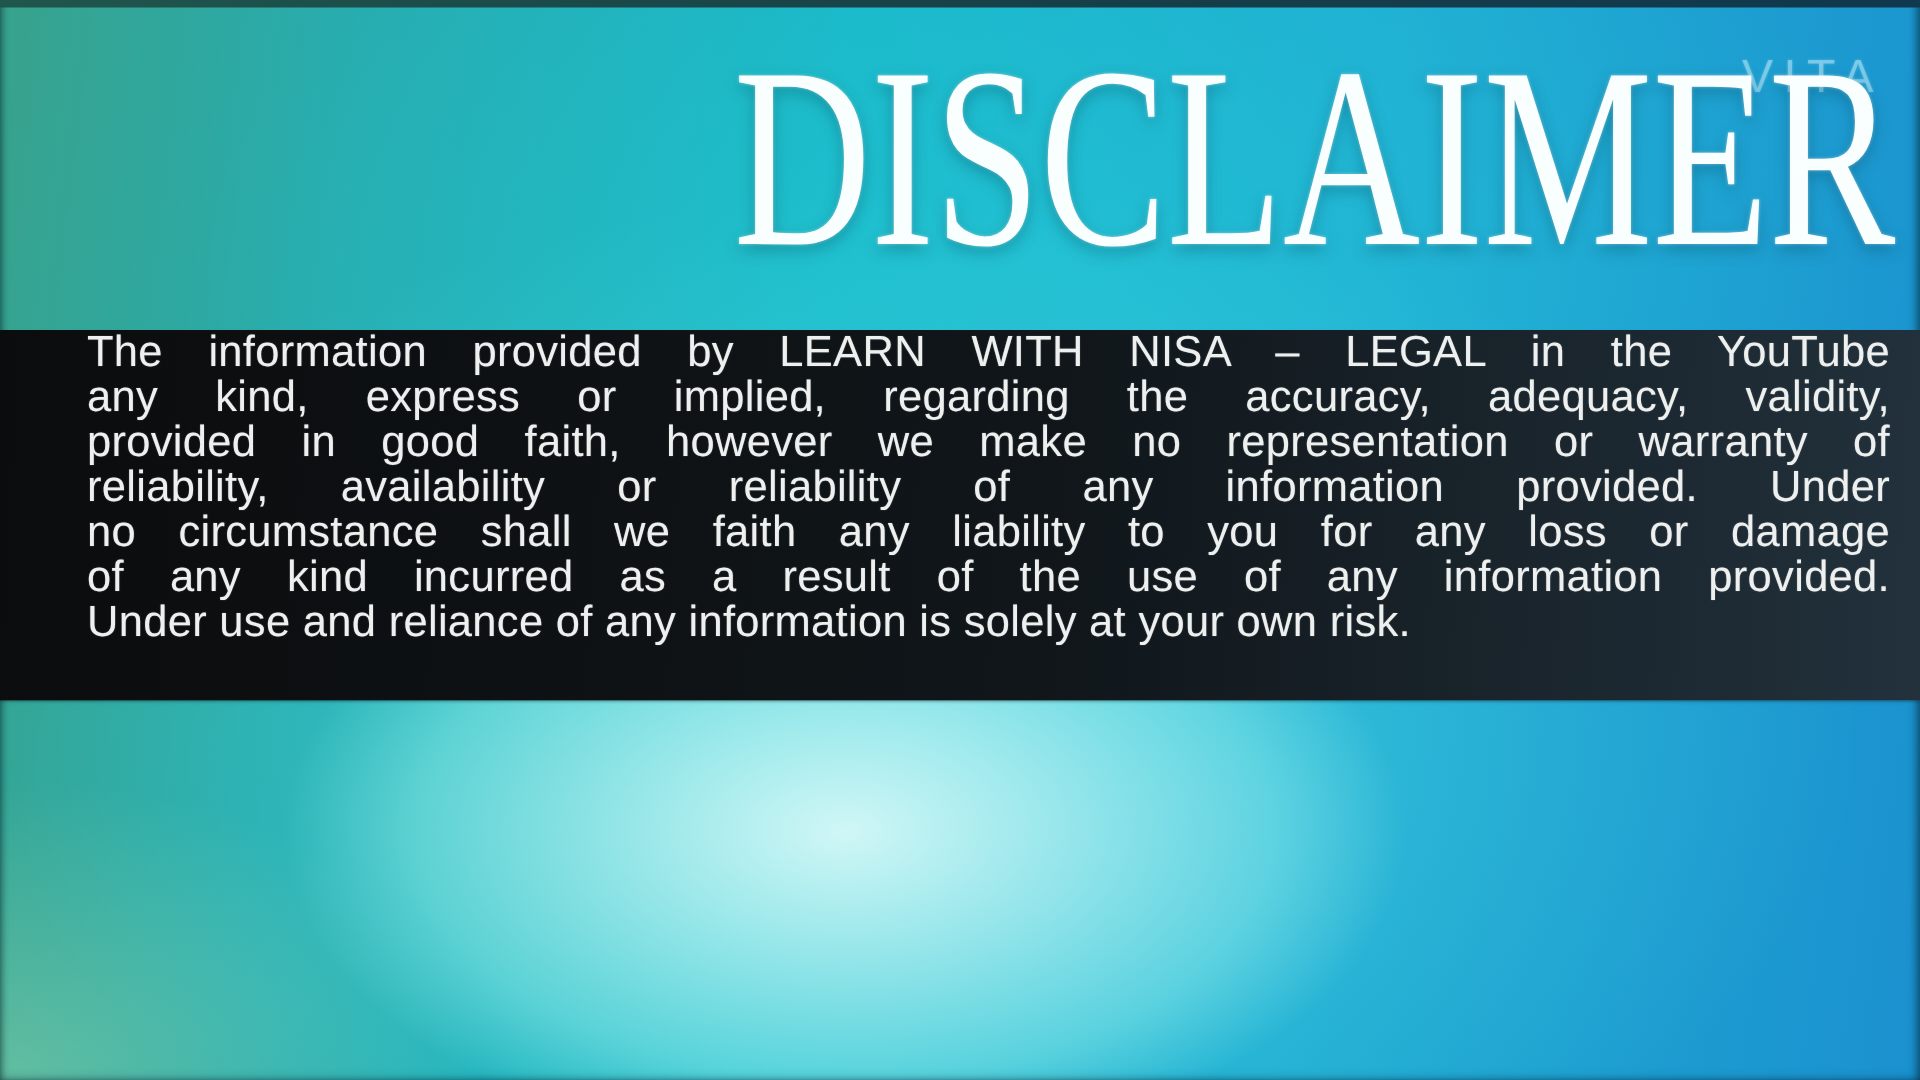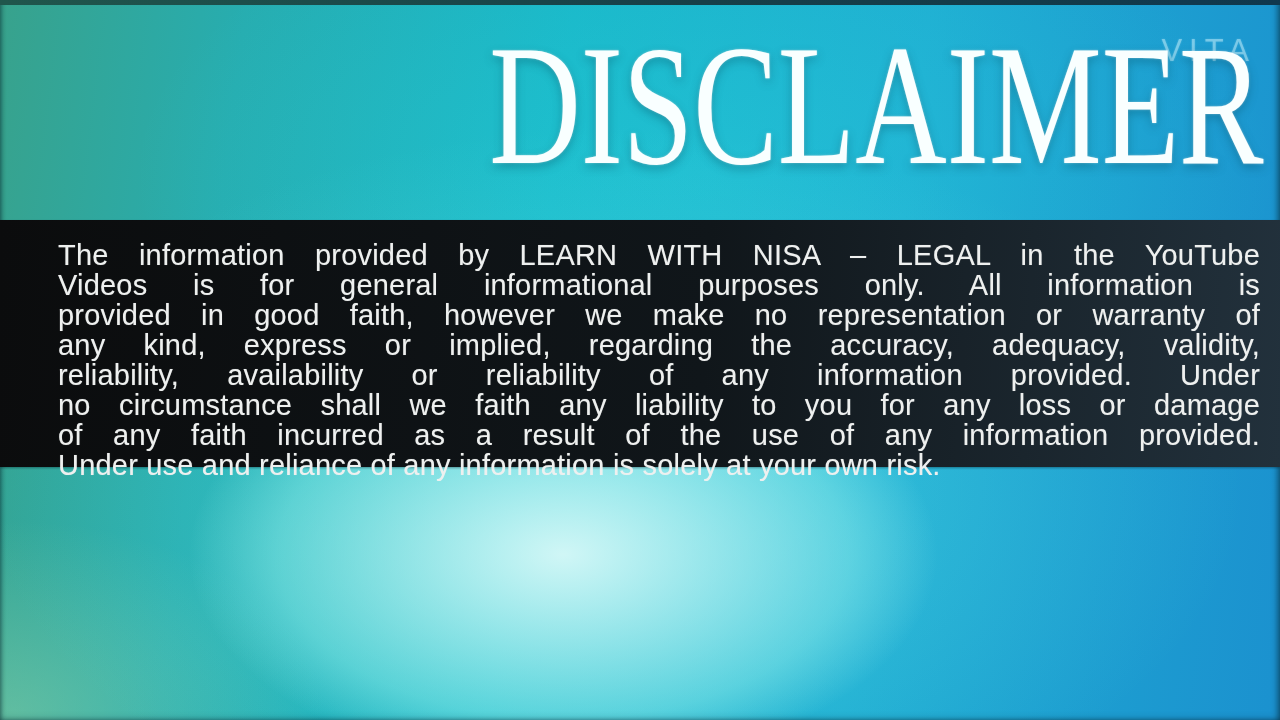--- a/index.html
+++ b/index.html
@@ -70,21 +70,21 @@
       0 0 2px rgba(255,255,255,0.55);
   }
 
   .band {
     position: absolute;
     top: 220px;
     left: 0;
     width: 1280px;
     height: 247px;
     box-sizing: border-box;
-    padding: 20px 20px 0 58px;
+    padding: 0 20px 0 58px;
     background: linear-gradient(93deg, #0b0c0d 0%, #10161a 55%, #22313c 100%);
     box-shadow: 0 1px 2px rgba(0,30,40,0.4);
   }
 
   .band .line {
     font-size: 29px;
     line-height: 30px;
     color: #eef0ef;
     letter-spacing: 0.2px;
     text-align: justify;
@@ -104,22 +104,21 @@
   <div class="top-strip"></div>
 
   <div class="watermark">VITA</div>
 
   <div class="title-wrap">
     <span class="title">DISCLAIMER</span>
   </div>
 
   <div class="band">
     <div class="line">The information provided by LEARN WITH NISA – LEGAL in the YouTube</div>
-    <div class="line">Videos is for general informational purposes only. All information is</div>
+    <div class="line">any kind, express or implied, regarding the accuracy, adequacy, validity,</div>
     <div class="line">provided in good faith, however we make no representation or warranty of</div>
-    <div class="line">any kind, express or implied, regarding the accuracy, adequacy, validity,</div>
     <div class="line">reliability, availability or reliability of any information provided. Under</div>
     <div class="line">no circumstance shall we faith any liability to you for any loss or damage</div>
-    <div class="line">of any faith incurred as a result of the use of any information provided.</div>
+    <div class="line">of any kind incurred as a result of the use of any information provided.</div>
     <div class="line last">Under use and reliance of any information is solely at your own risk.</div>
   </div>
 
 </div>
 
 </body></html>

